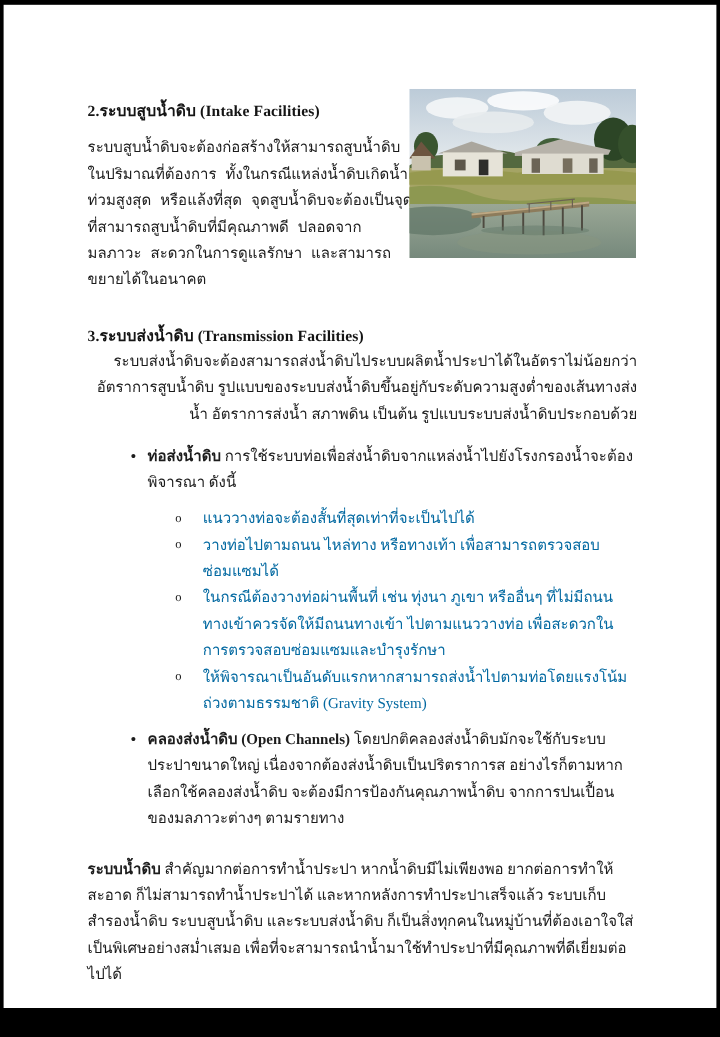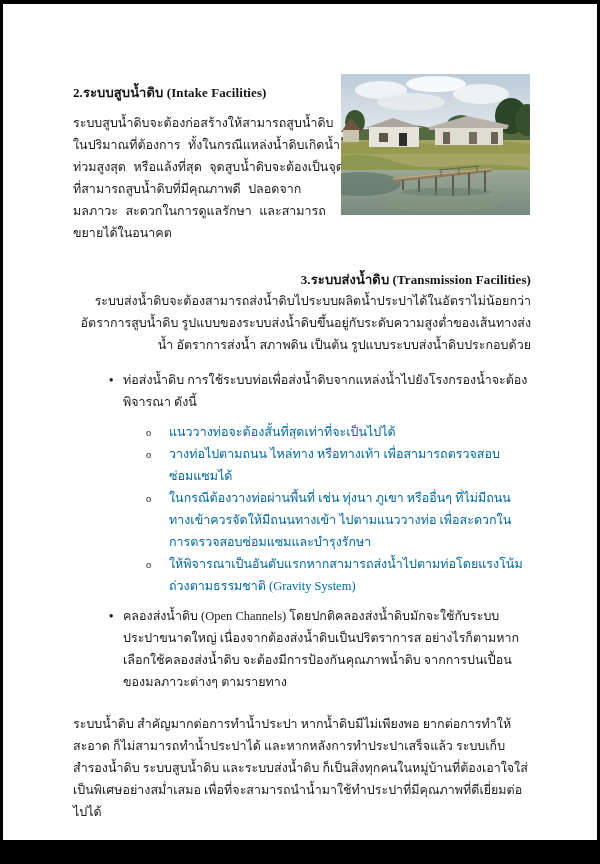--- a/index.html
+++ b/index.html
@@ -14,42 +14,42 @@
     padding:78px 66px 0 70px;color:#1a1a1a;
   }
   .photo{
     position:absolute;top:70px;right:67px;width:189px;height:141px;
     overflow:hidden;
   }
   .photo svg{display:block;}
   h2.head{font-size:13px;font-weight:bold;margin:0;color:#141414;letter-spacing:0.1px;}
   .para{font-size:12.5px;line-height:22px;margin:0;color:#1c1c1c;text-align:left;}
   .p1{width:272px;margin:10px 0 24px 0;font-family:Liberation Mono, monospace;}
-  .h3{margin:0 0 14px 0;text-align:right;}
+  .h3{margin:0 0 14px 0;}
   .p2{margin:0 0 13px 0;text-align:right;}
   .bullet{
     position:relative;padding-left:50px;margin:0 0 8px 0;
     font-size:12.5px;line-height:22px;color:#1c1c1c;
   }
   .bullet::before{
     content:"\2022";position:absolute;left:36px;top:0;
     font-weight:bold;color:#1c1c1c;
   }
   .sub{
     position:relative;padding-left:96px;margin:0;
     font-size:12.5px;line-height:22px;color:#0369a1;
   }
   .sub::before{
     content:"o";position:absolute;left:73px;top:1px;
     font-size:10.5px;color:#1c1c1c;
   }
   .sublist{margin:0 0 8px 0;}
   .bullet2{margin-bottom:20px;}
   .closing{margin:0 0 0 0;}
-  .bold-run{font-weight:normal;}
+  .bold-run{font-weight:bold;}
   .watermark{
     position:absolute;right:5px;bottom:6px;color:#ffffff;
     font-family:Liberation Serif, serif;
     font-size:12.5px;letter-spacing:0px;
   }
 </style>
 </head>
 <body>
 
 <div class="frame">

